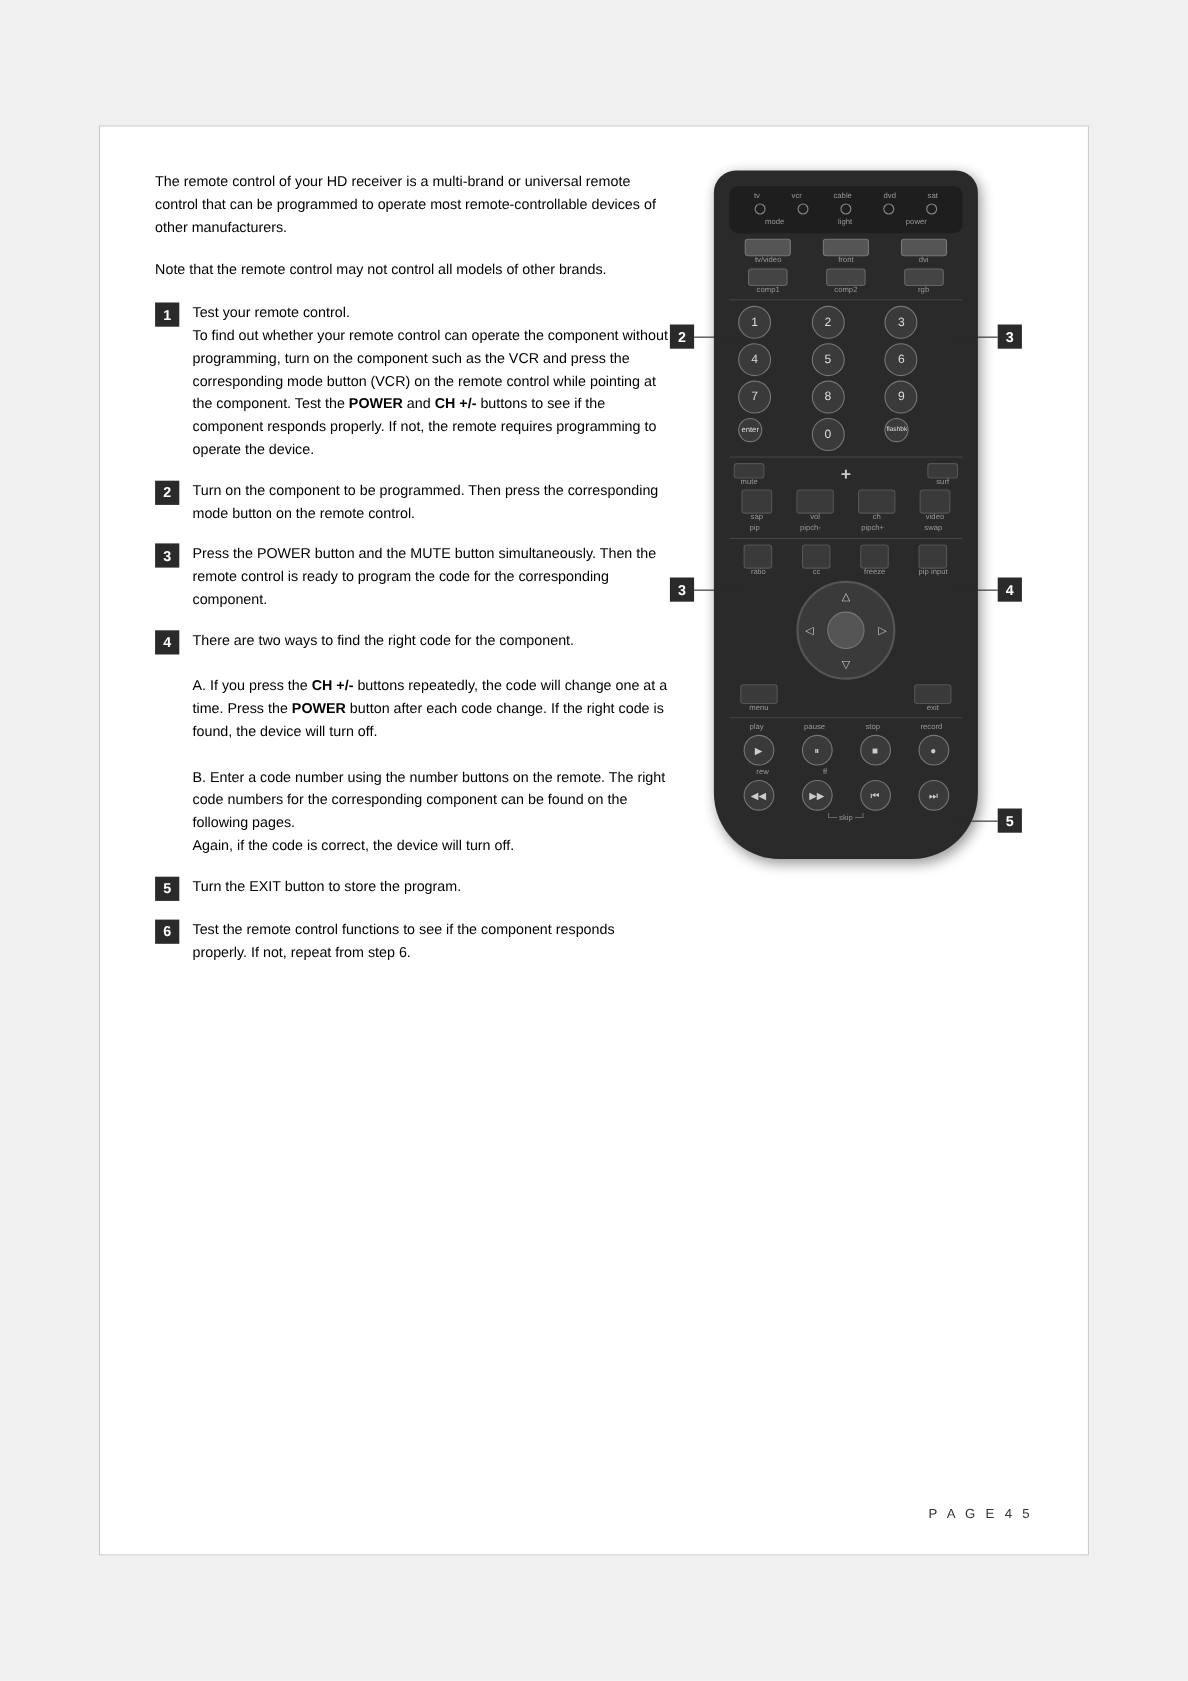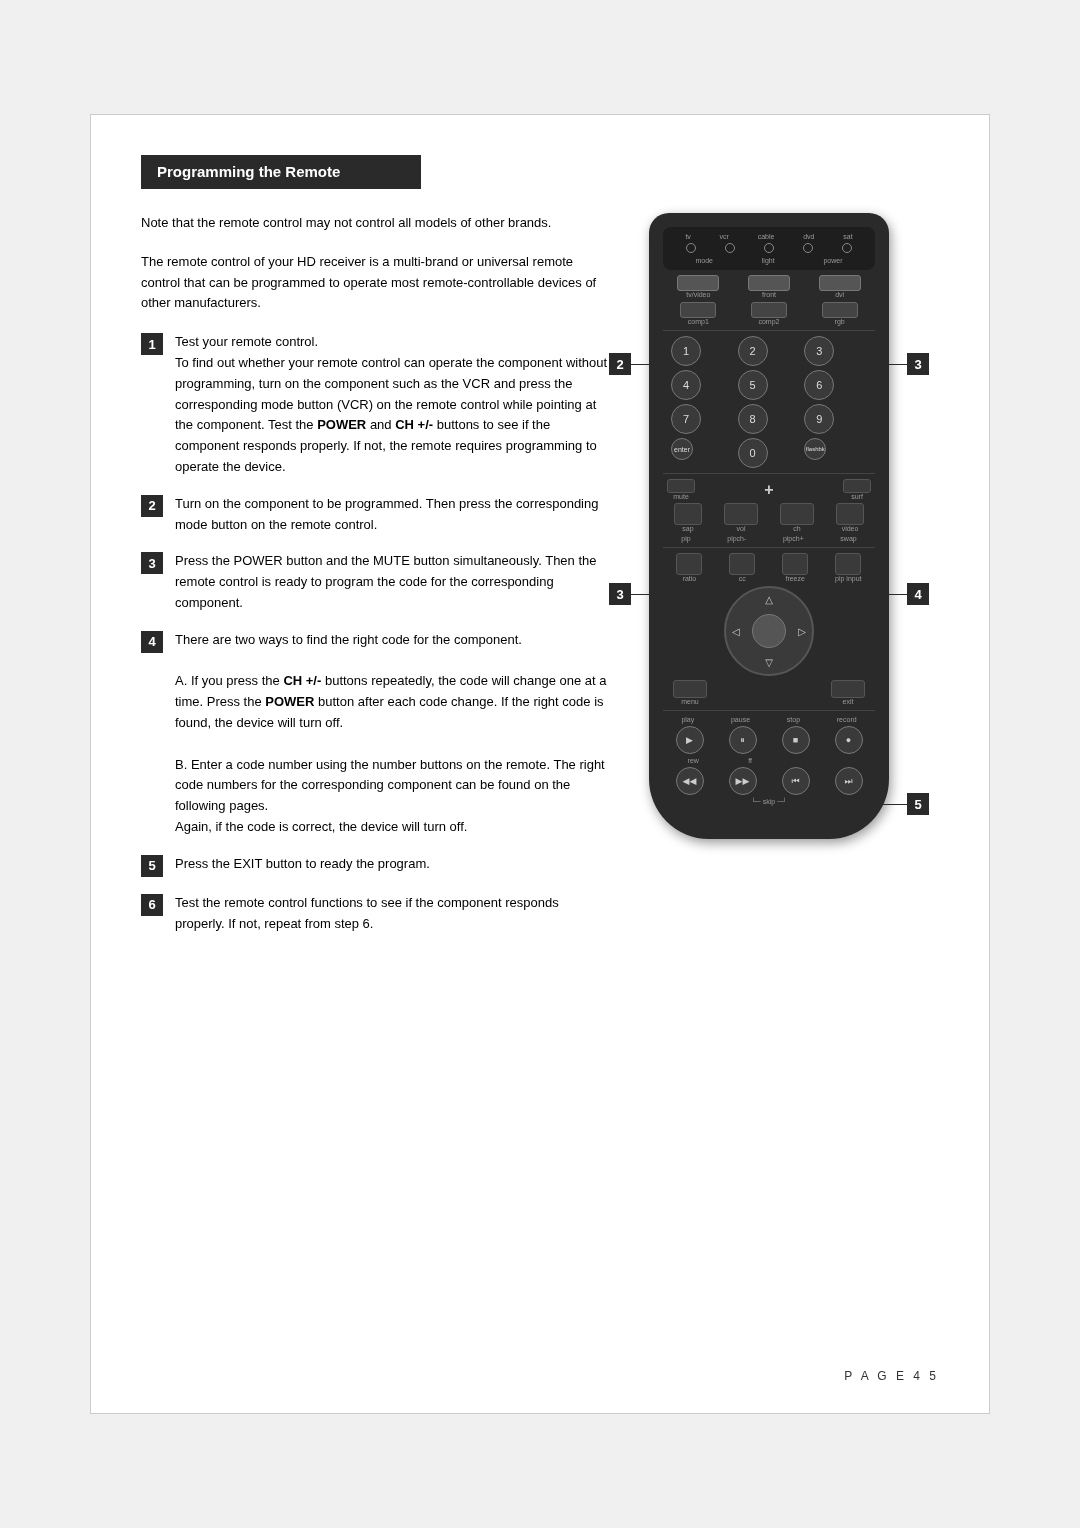--- a/index.html
+++ b/index.html
@@ -200,29 +200,26 @@
       justify-content: space-around;
       font-size: 7px;
       color: #999;
       margin-bottom: 2px;
     }
   </style>
 </head>
 <body>
 
 <div class="page">
-  <div class="header-bar">
-    <span>Programming the Remote</span>
-  </div>
 
   <div class="content-area">
 
     <div class="left-column">
+      <p class="intro-text">The remote control of your HD receiver is a multi-brand or universal remote control that can be programmed to operate most remote-controllable devices of other manufacturers.</p>
       <p class="intro-text">Note that the remote control may not control all models of other brands.</p>
-      <p class="intro-text">The remote control of your HD receiver is a multi-brand or universal remote control that can be programmed to operate most remote-controllable devices of other manufacturers.</p>
 
       <div class="step-block">
         <div class="step-num">1</div>
         <div class="step-text">
           Test your remote control.<br>
           To find out whether your remote control can operate the component without programming, turn on the component such as the VCR and press the corresponding mode button (VCR) on the remote control while pointing at the component. Test the <b>POWER</b> and <b>CH +/-</b> buttons to see if the component responds properly. If not, the remote requires programming to operate the device.
         </div>
       </div>
 
       <div class="step-block">
@@ -245,21 +242,21 @@
           There are two ways to find the right code for the component.<br><br>
           A. If you press the <b>CH +/-</b> buttons repeatedly, the code will change one at a time. Press the <b>POWER</b> button after each code change. If the right code is found, the device will turn off.<br><br>
           B. Enter a code number using the number buttons on the remote. The right code numbers for the corresponding component can be found on the following pages.<br>
           Again, if the code is correct, the device will turn off.
         </div>
       </div>
 
       <div class="step-block">
         <div class="step-num">5</div>
         <div class="step-text">
-          Press the EXIT button to ready the program.
+          Turn the EXIT button to store the program.
         </div>
       </div>
 
       <div class="step-block">
         <div class="step-num">6</div>
         <div class="step-text">
           Test the remote control functions to see if the component responds properly. If not, repeat from step 6.
         </div>
       </div>
     </div>

